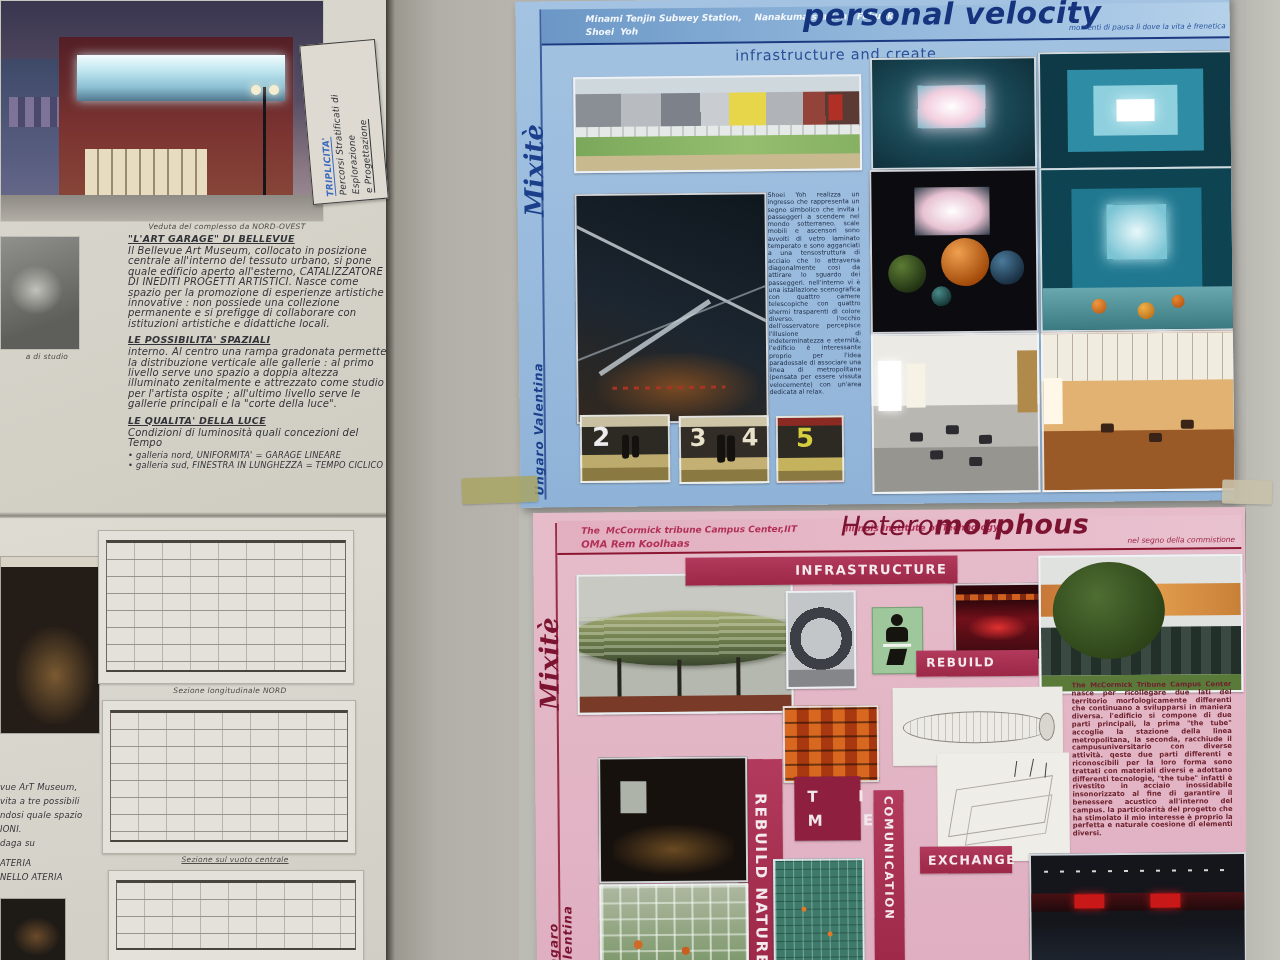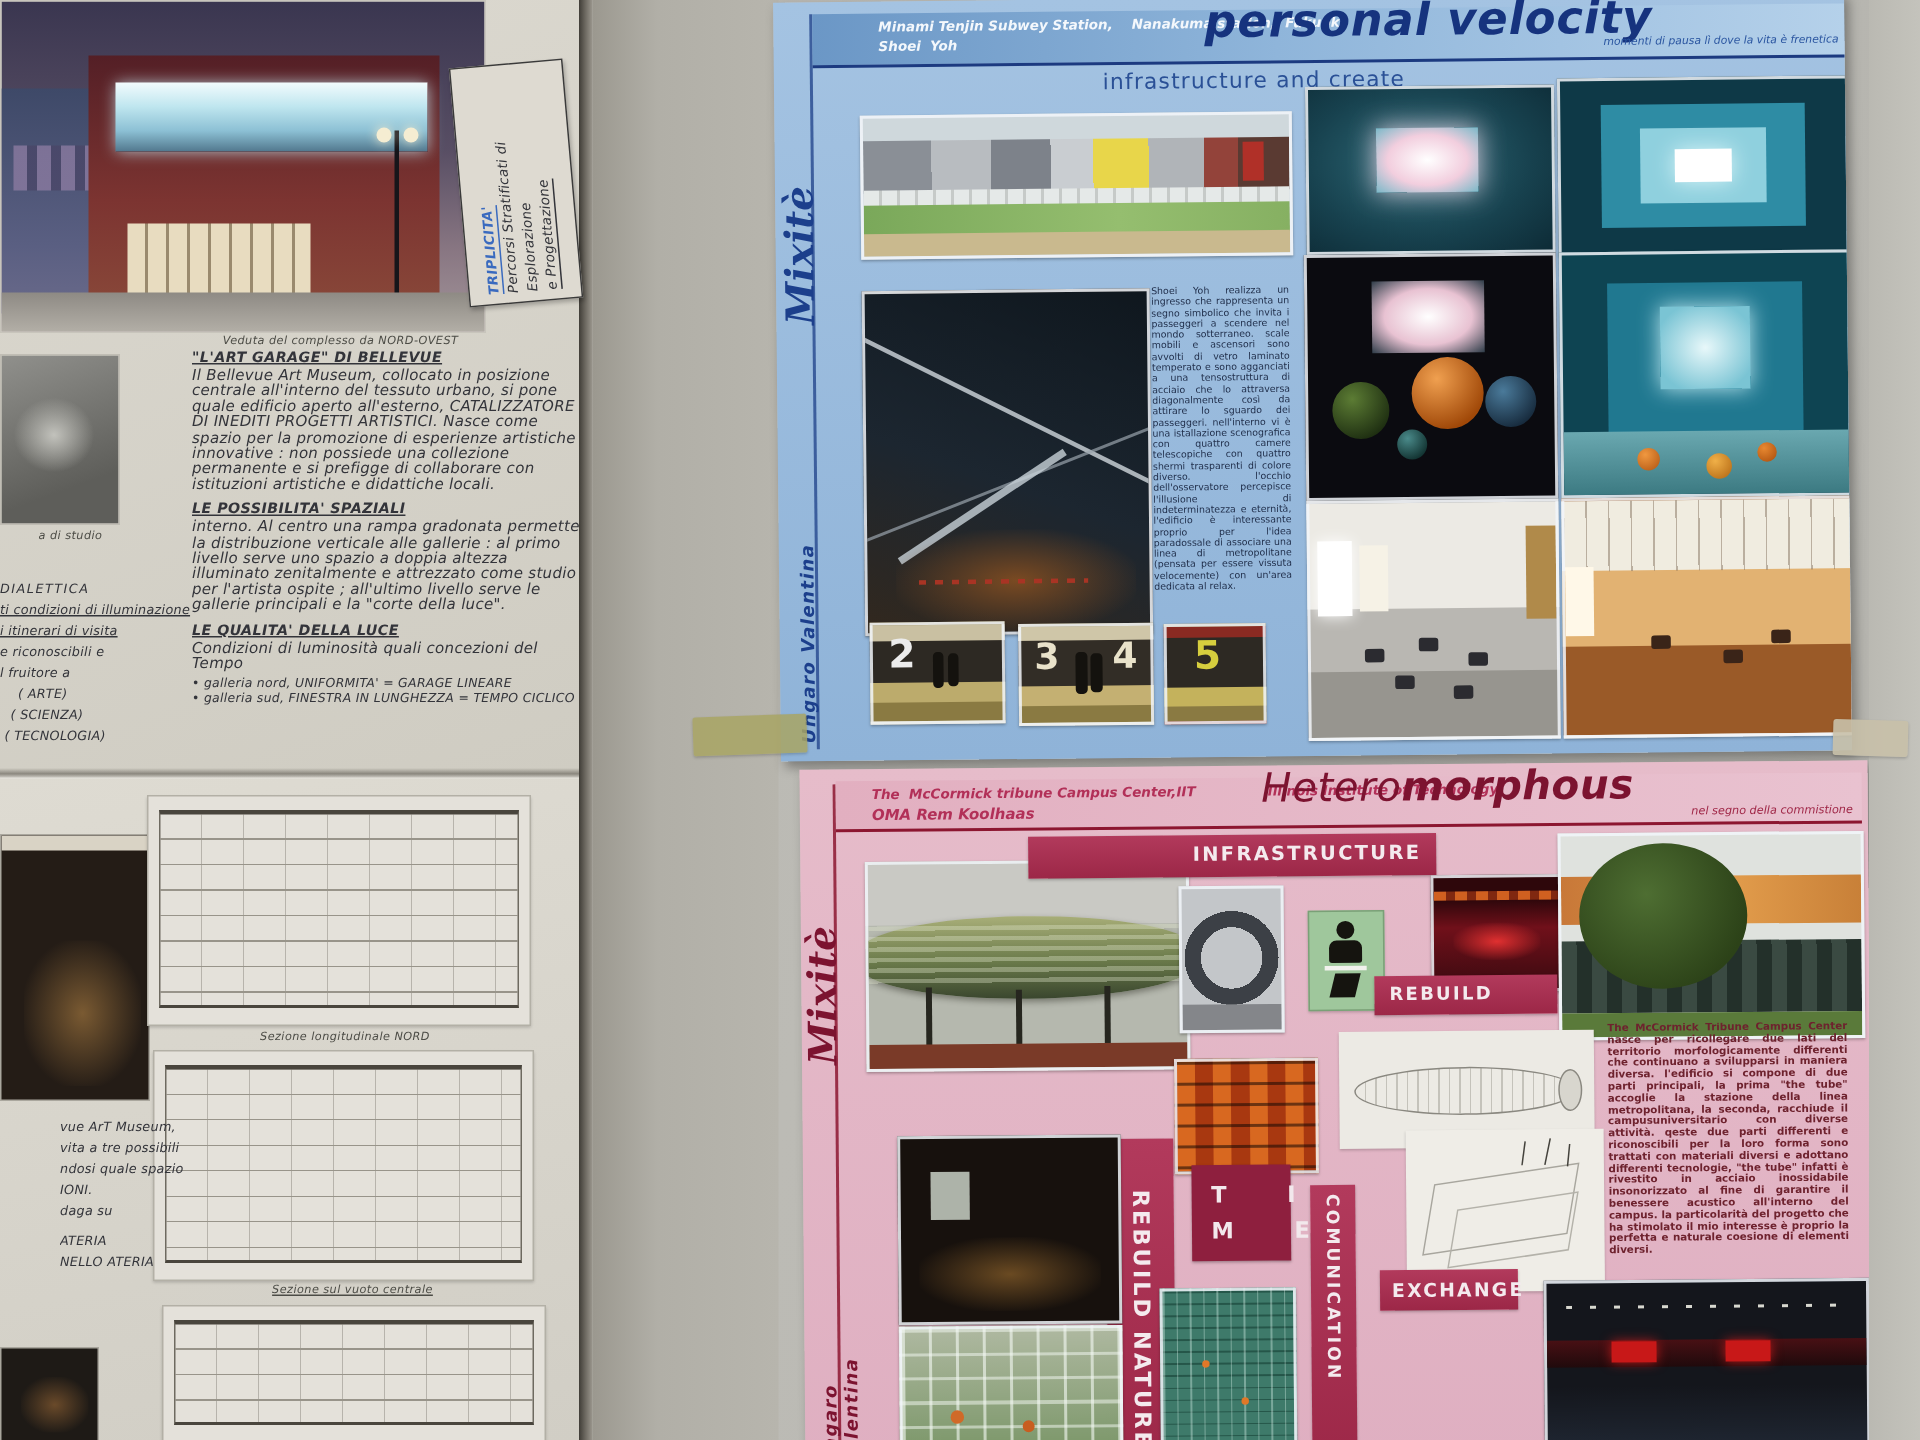--- a/index.html
+++ b/index.html
@@ -63,30 +63,20 @@
       <div>Percorsi Stratificati di Esplorazione</div>
       <div style="text-decoration:underline;">e Progettazione</div>
     </div>
   </div>
 
   <div class="photo" style="left:0;top:236px;width:78px;height:112px;background:linear-gradient(160deg,#90908c,#5e5e5a 75%);border:1px solid #c0bdb4;">
     <div class="abs" style="left:10%;top:25%;width:70%;height:45%;background:radial-gradient(ellipse,#c2c2bc 0%,rgba(140,140,136,0) 70%);"></div>
   </div>
   <div class="cap hw" style="left:12px;top:352px;width:70px;text-align:center;">a di studio</div>
 
-  <div class="abs hw" style="left:0;top:386px;width:134px;">
-    <div class="frag" style="letter-spacing:1px;">DIALETTICA</div>
-    <div class="frag hw-u">ti condizioni di illuminazione</div>
-    <div class="frag hw-u">i itinerari di visita</div>
-    <div class="frag">e riconoscibili e</div>
-    <div class="frag">l fruitore a</div>
-    <div class="frag" style="padding-left:12px;">( ARTE)</div>
-    <div class="frag" style="padding-left:7px;">( SCIENZA)</div>
-    <div class="frag" style="padding-left:3px;">( TECNOLOGIA)</div>
-  </div>
 
   <div class="abs hw" style="left:128px;top:233px;width:264px;">
     <div class="noteH" style="margin-top:0;">"L'ART GARAGE" DI BELLEVUE</div>
     <p class="noteP">Il Bellevue Art Museum, collocato in posizione centrale all'interno del tessuto urbano, si pone quale edificio aperto all'esterno, CATALIZZATORE DI INEDITI PROGETTI ARTISTICI. Nasce come spazio per la promozione di esperienze artistiche innovative : non possiede una collezione permanente e si prefigge di collaborare con istituzioni artistiche e didattiche locali.</p>
     <div class="noteH">LE POSSIBILITA' SPAZIALI</div>
     <p class="noteP">interno. Al centro una rampa gradonata permette la distribuzione verticale alle gallerie : al primo livello serve uno spazio a doppia altezza illuminato zenitalmente e attrezzato come studio per l'artista ospite ; all'ultimo livello serve le gallerie principali e la "corte della luce".</p>
     <div class="noteH">LE QUALITA' DELLA LUCE</div>
     <p class="noteP" style="margin-bottom:1px;">Condizioni di luminosità quali concezioni del Tempo</p>
     <p class="blt">galleria nord, UNIFORMITA' = GARAGE LINEARE</p>
     <p class="blt">galleria sud, FINESTRA IN LUNGHEZZA = TEMPO CICLICO</p>
@@ -104,21 +94,21 @@
 
   <div class="dwg" style="left:102px;top:700px;width:252px;height:152px;">
     <div class="dl"></div>
   </div>
   <div class="cap hw hw-u" style="left:125px;top:855px;width:220px;text-align:center;">Sezione sul vuoto centrale</div>
 
   <div class="dwg" style="left:108px;top:870px;width:254px;height:90px;">
     <div class="dl"></div>
   </div>
 
-  <div class="abs hw" style="left:0;top:745px;width:120px;margin-left:40px;">
+  <div class="abs hw" style="left:0;top:780px;width:120px;">
     <div class="frag">vue ArT Museum,</div>
     <div class="frag">vita a tre possibili</div>
     <div class="frag">ndosi quale spazio</div>
     <div class="frag">IONI.</div>
     <div class="frag">daga su</div>
     <div class="frag" style="margin-top:6px;">ATERIA</div>
     <div class="frag">NELLO ATERIA</div>
   </div>
   <div class="photo" style="left:0;top:898px;width:64px;height:62px;background:#1e1a16;border:1px solid #a8a59c;">
     <div class="abs" style="left:20%;top:30%;width:70%;height:60%;background:radial-gradient(ellipse,#6a4a2a 0%,rgba(20,16,12,0) 75%);"></div>

